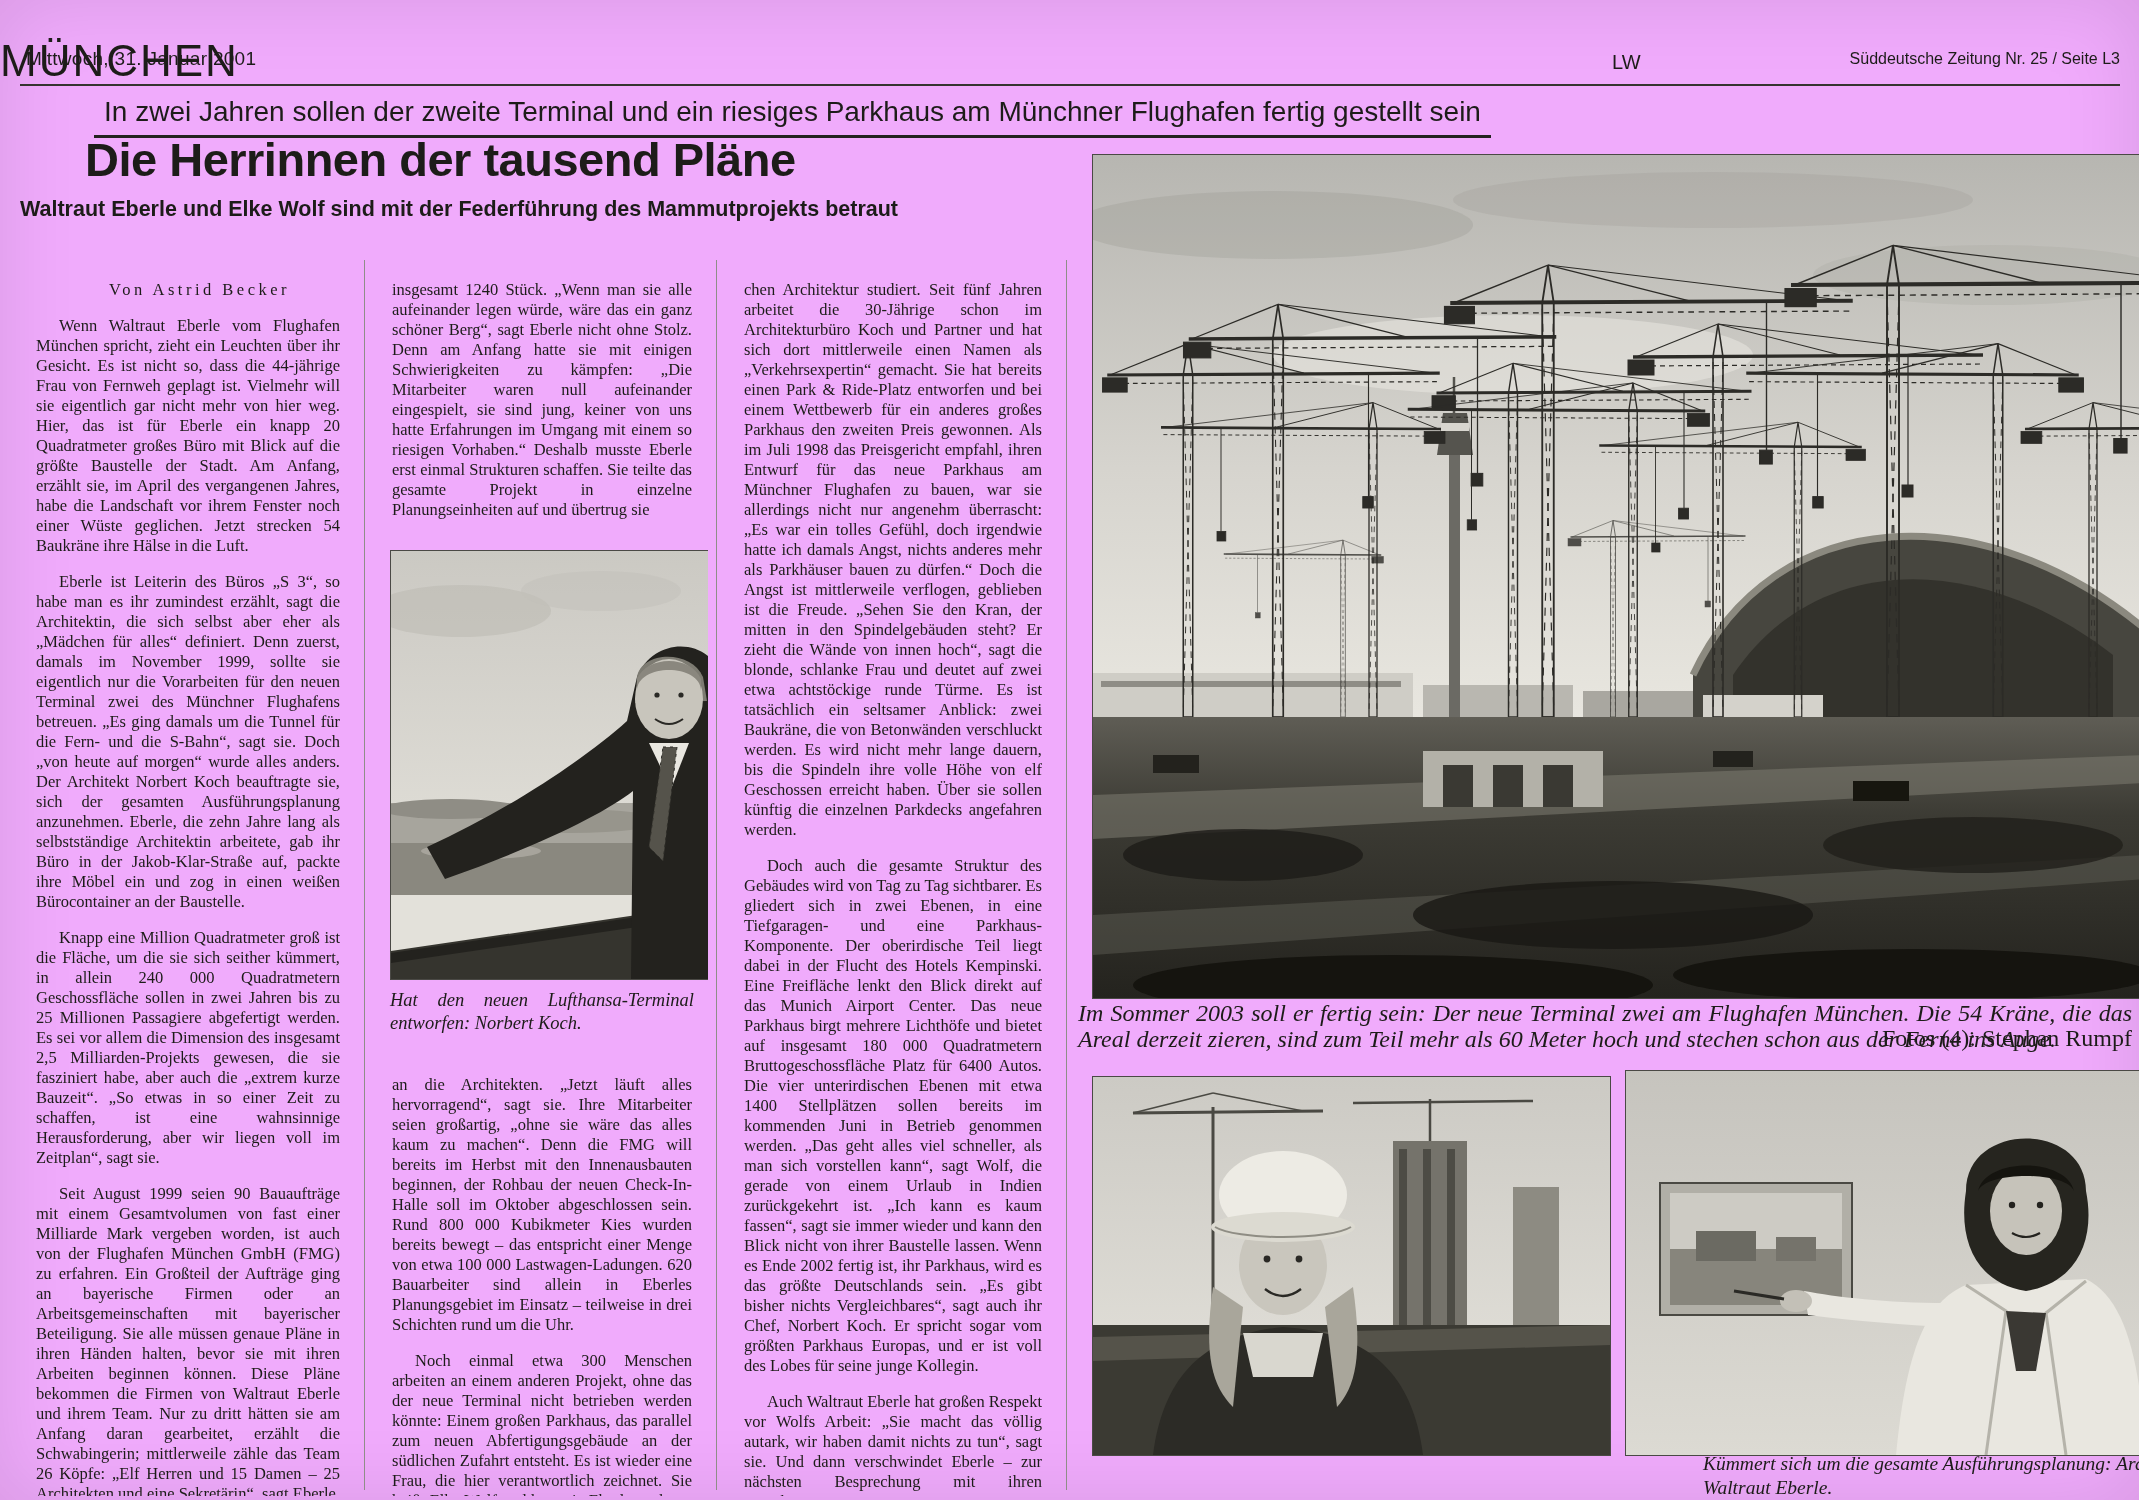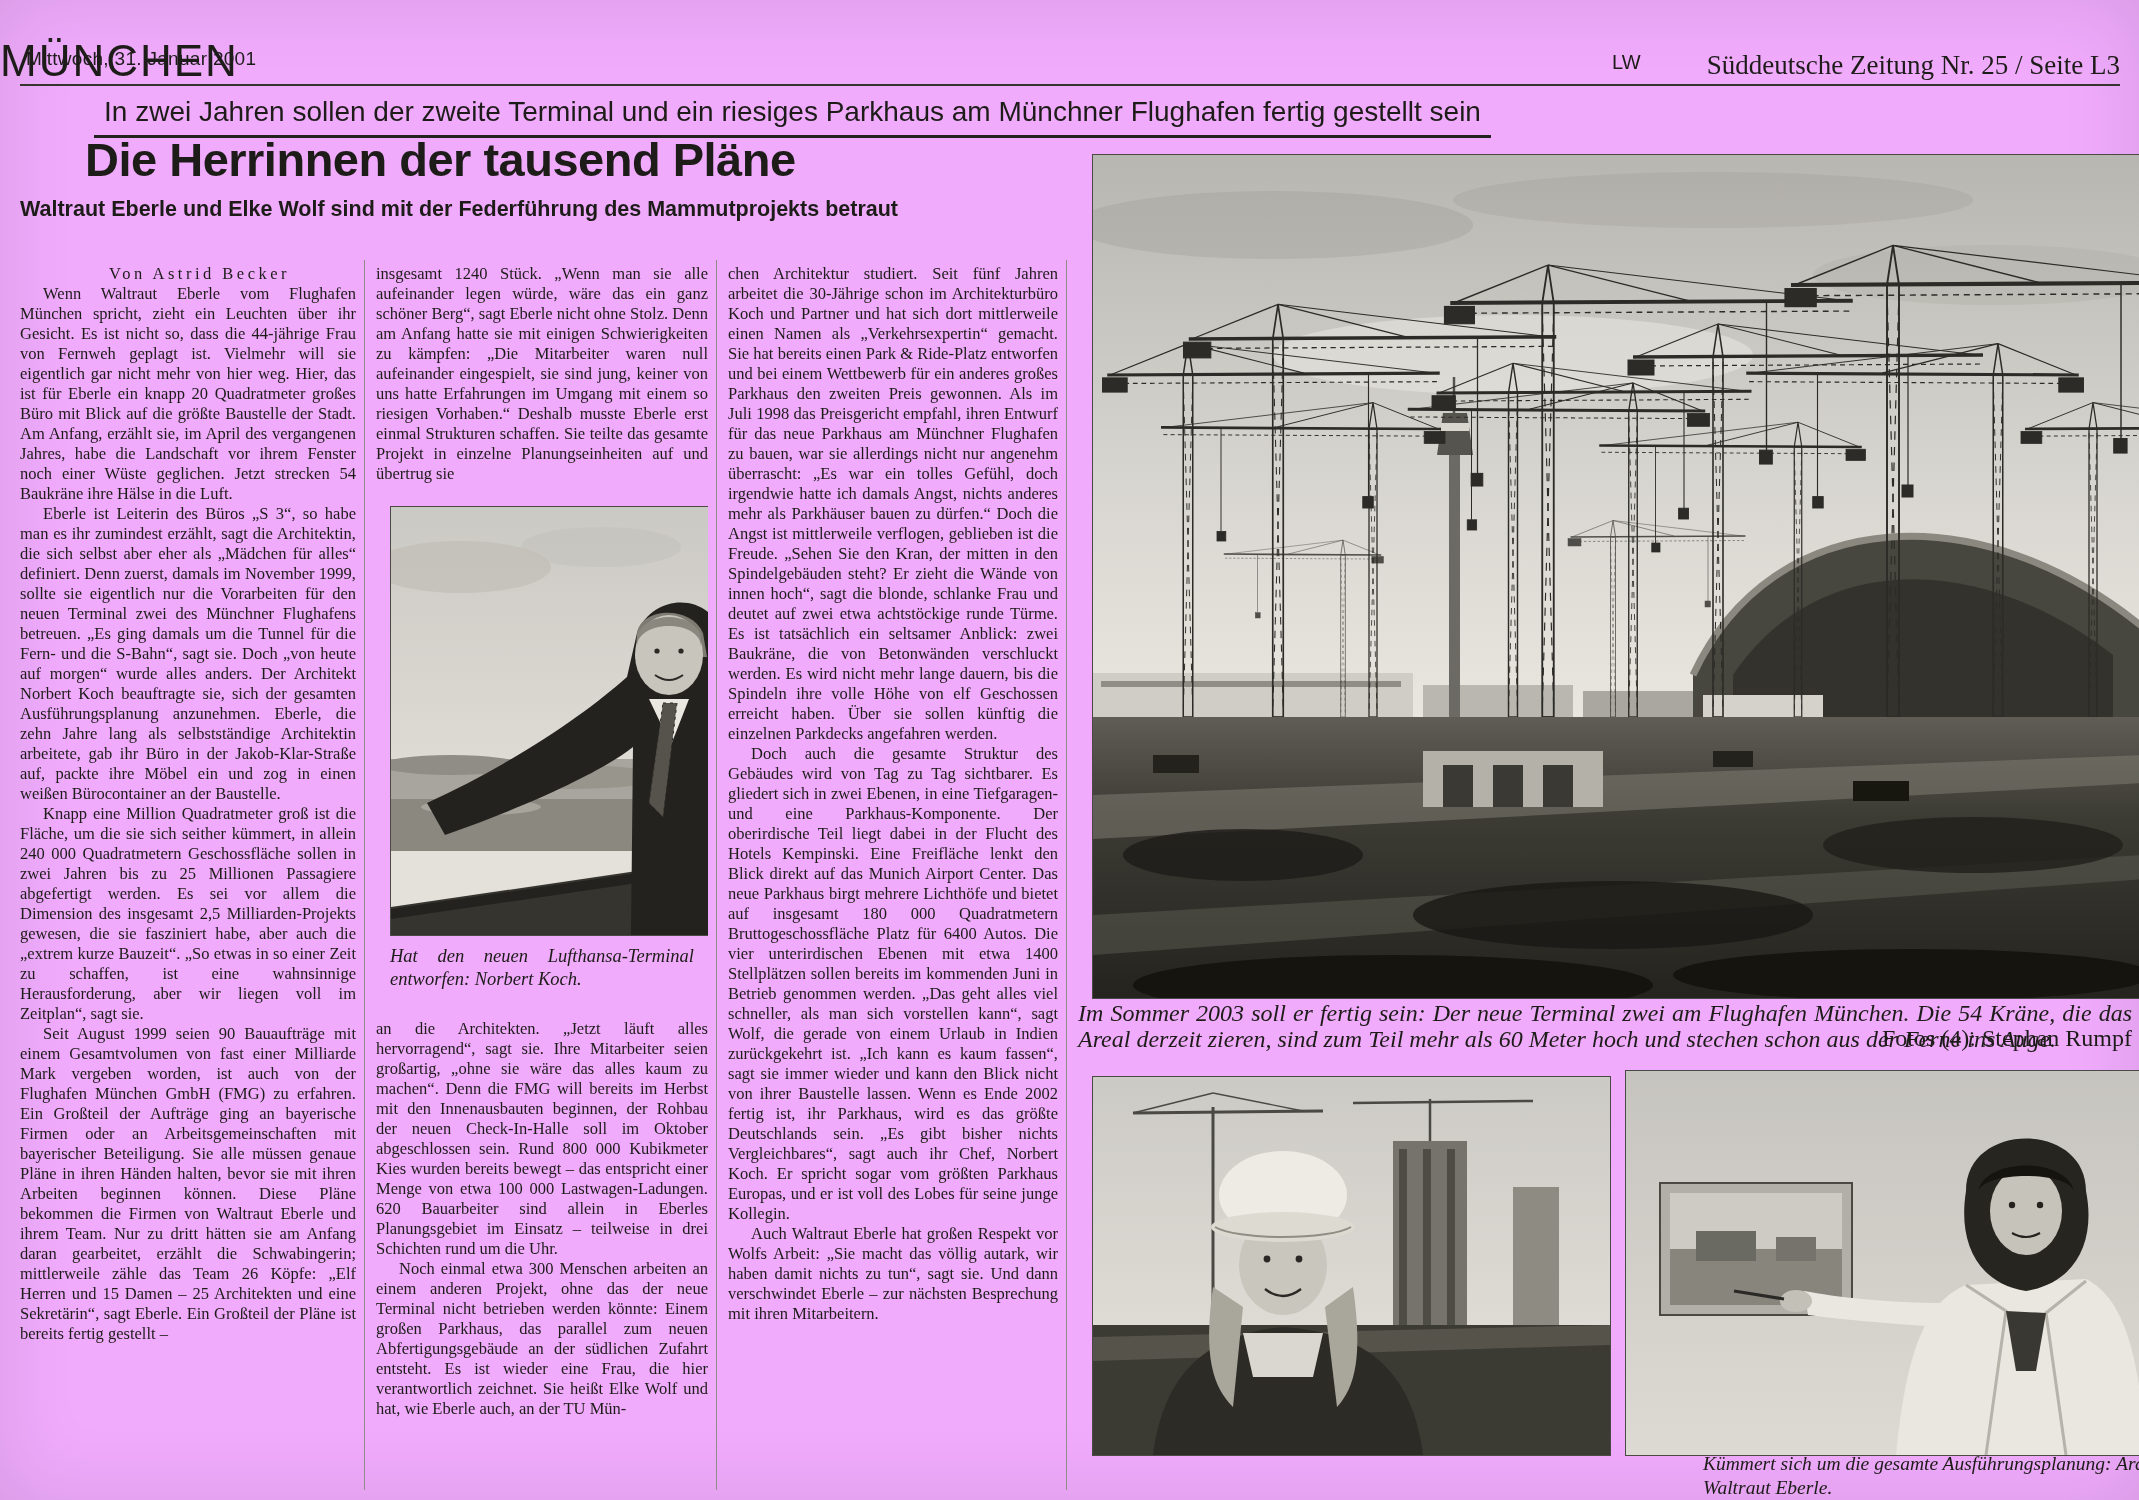--- a/index.html
+++ b/index.html
@@ -6,33 +6,33 @@
   .page{position:relative;width:2139px;height:1500px;background:#f0abfc;overflow:hidden;
         color:#1d1c19;box-shadow:inset 0 0 80px rgba(0,0,0,.10);
         font-family:"Liberation Serif",serif;}
   .sans{font-family:"Liberation Sans",sans-serif;}
 
   
   .mh-date{position:absolute;left:26px;top:48px;font-size:19px;letter-spacing:.3px;}
   .mh-section{position:absolute;left:0;top:36px;width:2139px;text-align:left;
               font-size:44px;letter-spacing:2px;font-weight:500;}
   .mh-code{position:absolute;left:1612px;top:51px;font-size:20px;}
-  .mh-issue{position:absolute;right:19px;top:50px;font-size:27px;font-family:Liberation Serif, serif;}
+  .mh-issue{position:absolute;right:19px;top:50px;font-size:16px;}
   .mh-rule{position:absolute;left:20px;top:84px;width:2100px;height:2px;background:#35342f;}
 
   
   .kicker{position:absolute;left:20px;top:96px;width:1545px;text-align:center;font-size:28px;}
   .kicker span{display:inline-block;padding:0 10px 7px;border-bottom:3px solid #23221f;}
   .headline{position:absolute;left:85px;top:132px;font-size:47px;font-weight:bold;letter-spacing:-.5px;}
   .deck{position:absolute;left:20px;top:197px;font-size:21.5px;font-weight:bold;}
 
   
   .col{position:absolute;top:264px;height:1232px;overflow:hidden;text-align:justify;
        font-size:16.5px;line-height:20px;}
-  .col p{margin:0;text-indent:1.4em;}
+  .col p{margin:16px;text-indent:1.4em;}
   .col p.noindent{text-indent:0;}
   #col1{left:20px;width:336px;}
   #col2{left:376px;width:332px;}
   #col3{left:728px;width:330px;}
   .byline{text-align:center;letter-spacing:3.5px;margin-bottom:2px;text-indent:0;}
   .vr{position:absolute;top:260px;height:1230px;width:1px;background:#8f8e88;}
 
   
   figure{margin:0;padding:14px;}
   .photo{border:1px solid #4a4945;background:#cfcec8;box-sizing:border-box;}

